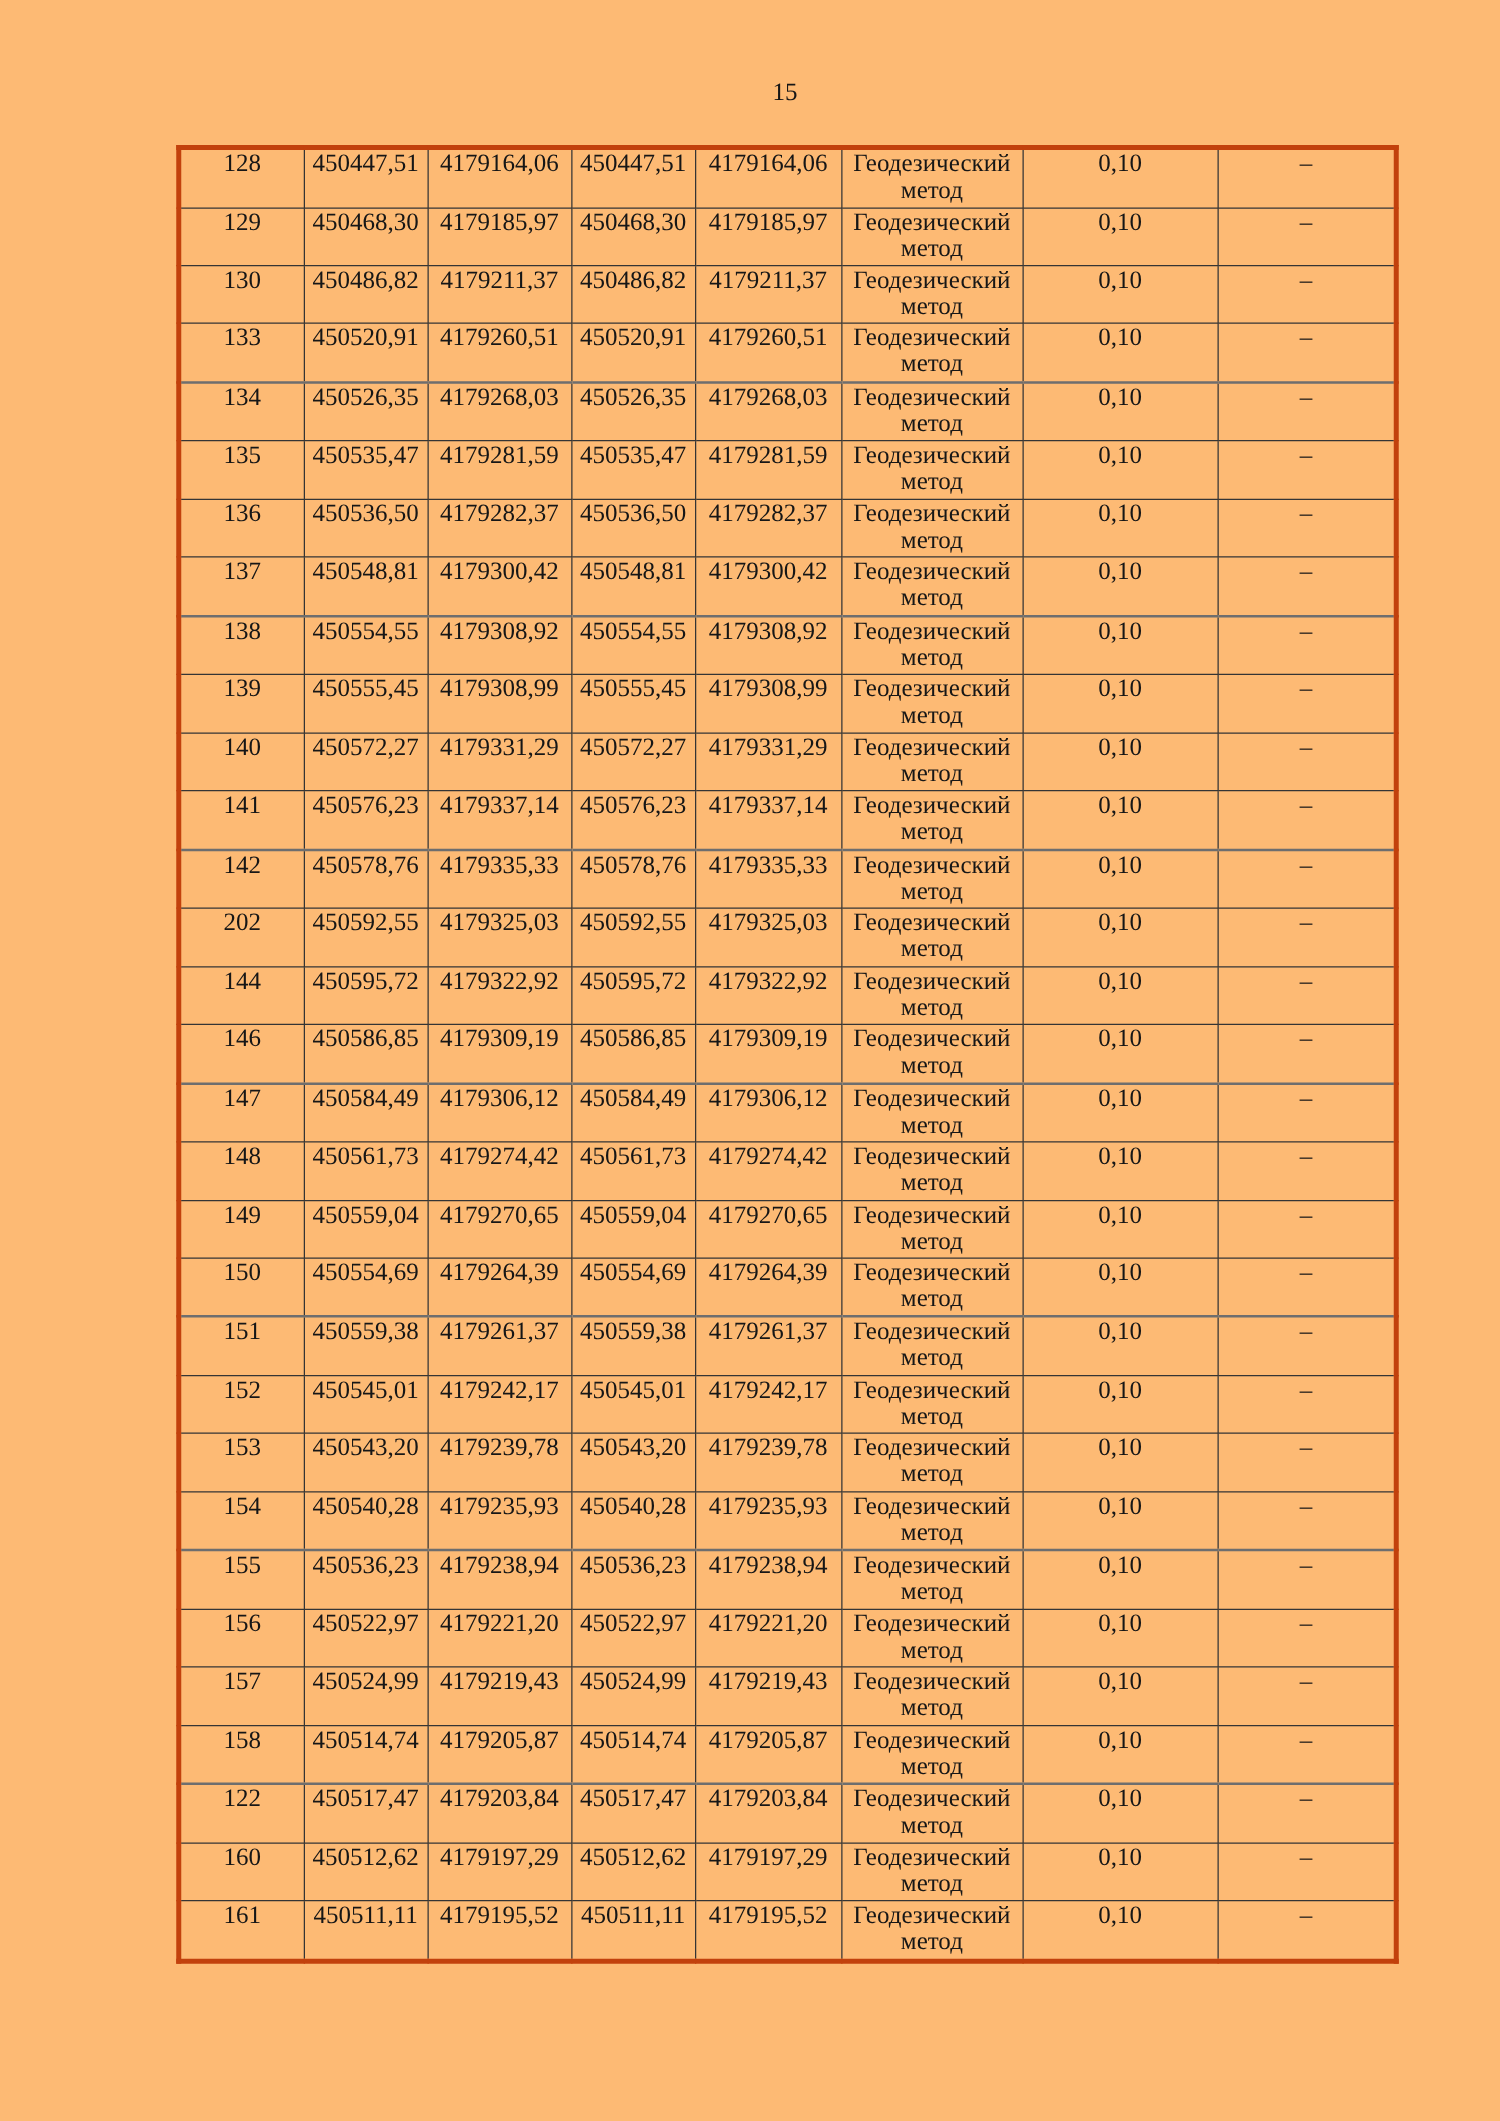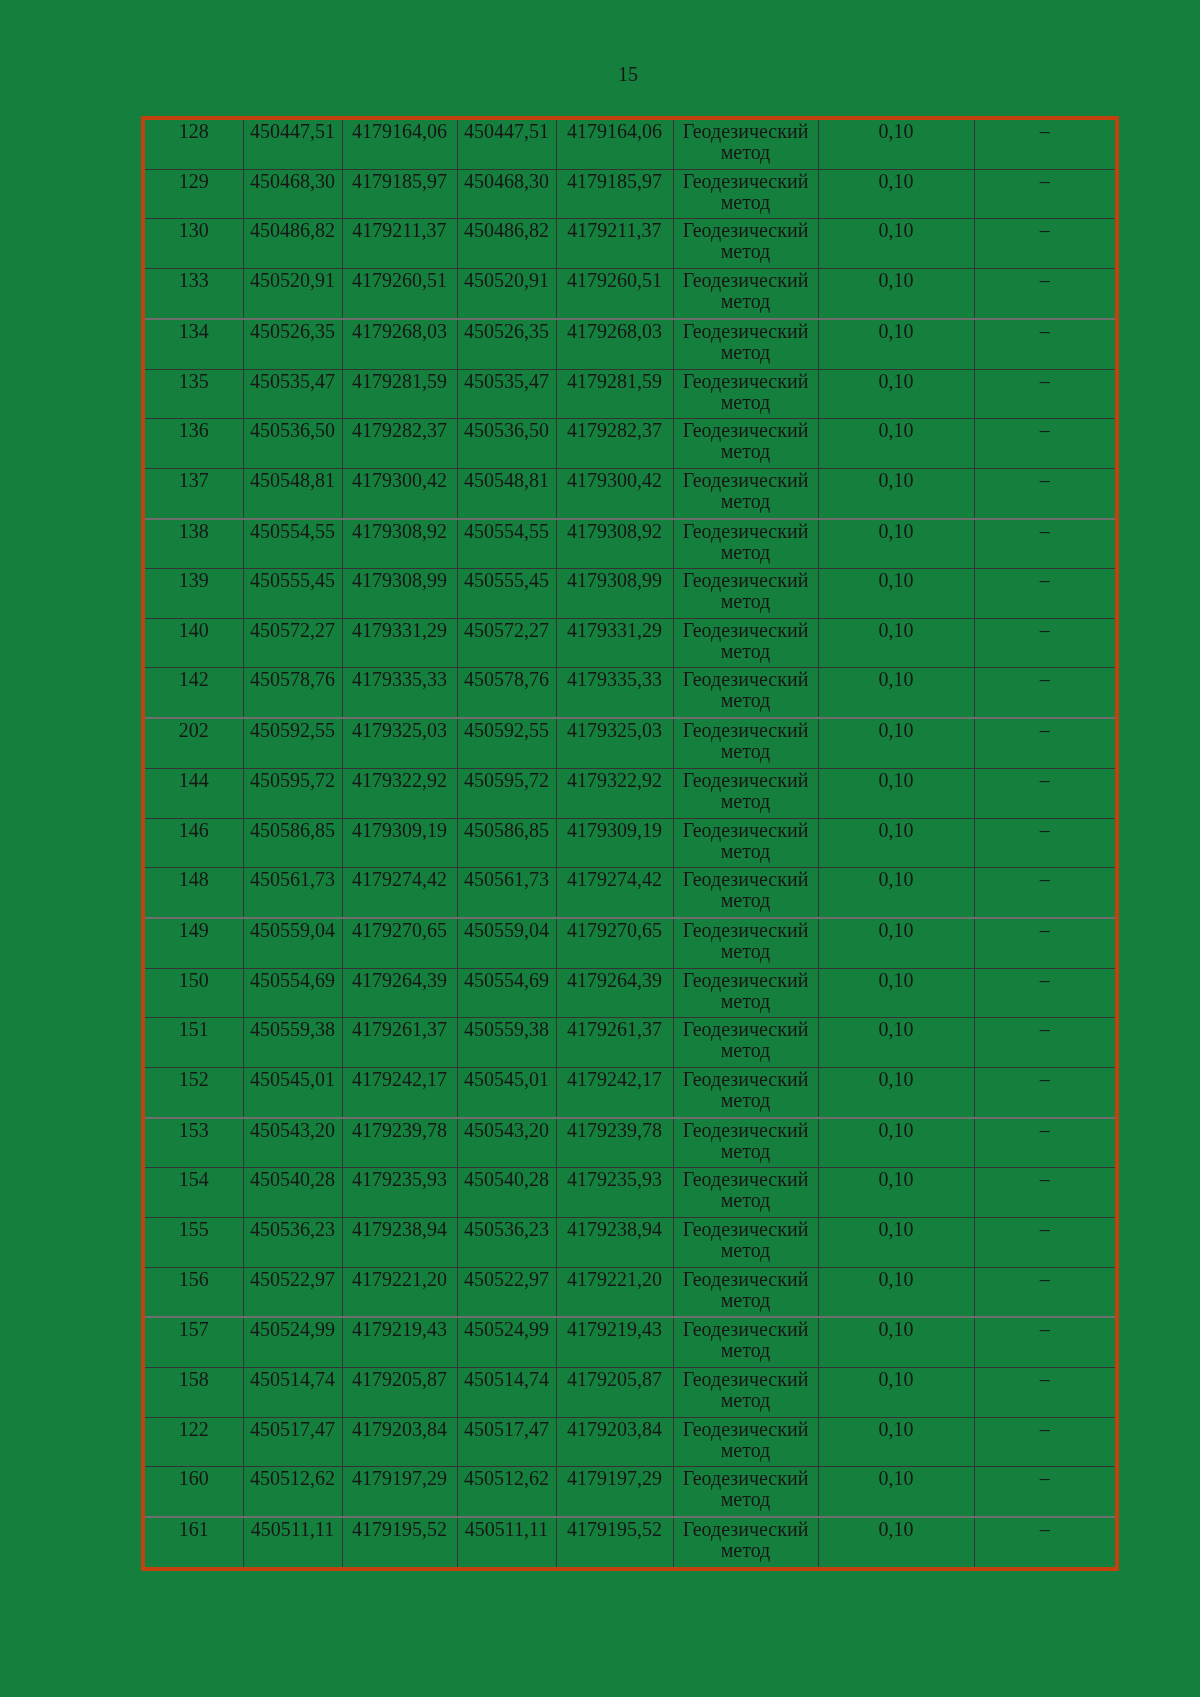--- a/index.html
+++ b/index.html
@@ -4,21 +4,21 @@
 <style>
   html, body {
     margin: 0;
     padding: 0;
     background: #ffffff;
   }
   .page {
     position: relative;
     width: 1200px;
     height: 1697px;
-    background: #15803d;
+    background: #fdba74;
     font-family: "Liberation Serif", "DejaVu Serif", serif;
     color: #161616;
   }
   .page-number {
     position: absolute;
     top: 63px;
     left: 141px;
     width: 974px;
     text-align: center;
     font-size: 20px;
@@ -171,20 +171,30 @@
           <td>140</td>
           <td>450572,27</td>
           <td>4179331,29</td>
           <td>450572,27</td>
           <td>4179331,29</td>
           <td>Геодезический метод</td>
           <td>0,10</td>
           <td>–</td>
         </tr>
         <tr>
+          <td>141</td>
+          <td>450576,23</td>
+          <td>4179337,14</td>
+          <td>450576,23</td>
+          <td>4179337,14</td>
+          <td>Геодезический метод</td>
+          <td>0,10</td>
+          <td>–</td>
+        </tr>
+        <tr>
           <td>142</td>
           <td>450578,76</td>
           <td>4179335,33</td>
           <td>450578,76</td>
           <td>4179335,33</td>
           <td>Геодезический метод</td>
           <td>0,10</td>
           <td>–</td>
         </tr>
         <tr>
@@ -211,20 +221,30 @@
           <td>146</td>
           <td>450586,85</td>
           <td>4179309,19</td>
           <td>450586,85</td>
           <td>4179309,19</td>
           <td>Геодезический метод</td>
           <td>0,10</td>
           <td>–</td>
         </tr>
         <tr>
+          <td>147</td>
+          <td>450584,49</td>
+          <td>4179306,12</td>
+          <td>450584,49</td>
+          <td>4179306,12</td>
+          <td>Геодезический метод</td>
+          <td>0,10</td>
+          <td>–</td>
+        </tr>
+        <tr>
           <td>148</td>
           <td>450561,73</td>
           <td>4179274,42</td>
           <td>450561,73</td>
           <td>4179274,42</td>
           <td>Геодезический метод</td>
           <td>0,10</td>
           <td>–</td>
         </tr>
         <tr>

